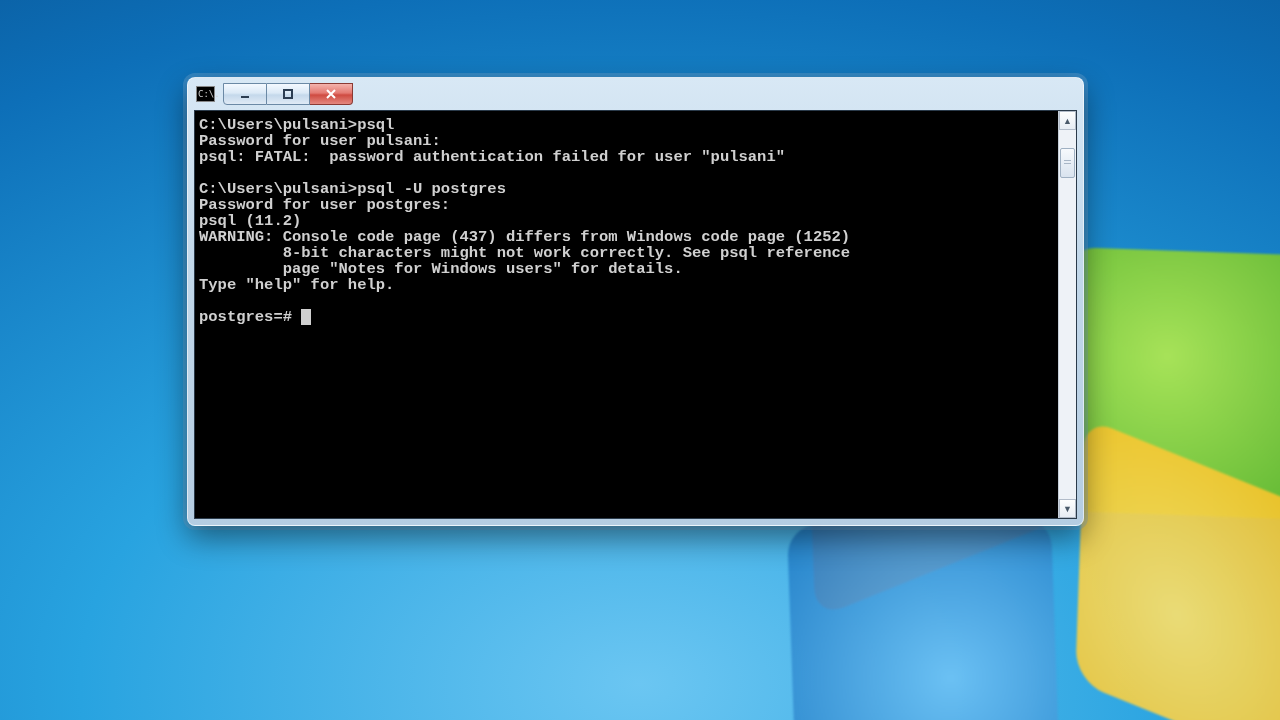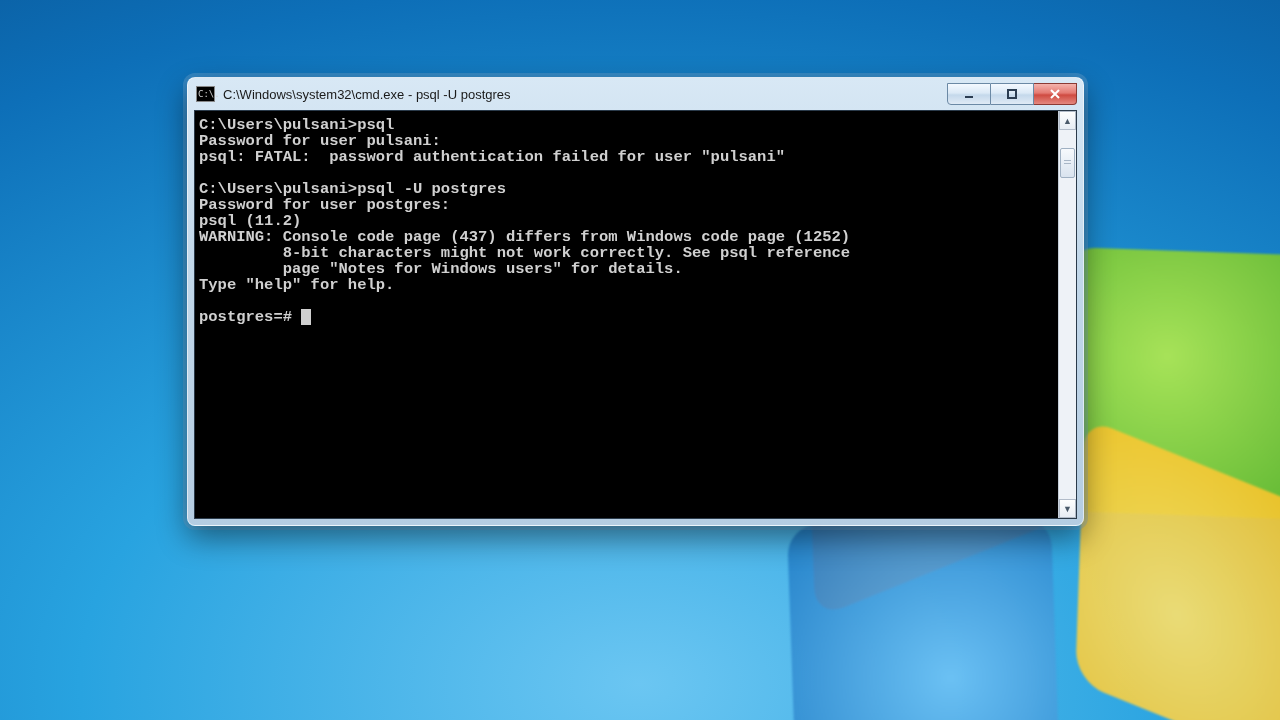--- a/index.html
+++ b/index.html
@@ -108,21 +108,20 @@
 <div class="logo">
   <div class="leaf red"></div>
     <div class="leaf green"></div>
   <div class="leaf blue"></div>
     <div class="leaf yellow"></div>
 </div>
 
 <div class="window">
   <div class="titlebar">
     <div class="icon-cmd">C:\.</div>
-    <div class="title">C:\Windows\system32\cmd.exe - psql  -U postgres</div>
     <div class="win-buttons">
       <div class="win-btn" title="Minimize">
         <svg width="12" height="12" viewBox="0 0 12 12">
             <rect x="2" y="8" width="8" height="2" fill="currentColor"></rect>
           </svg>
       </div>
       <div class="win-btn" title="Maximize">
         <svg width="12" height="12" viewBox="0 0 12 12">
             <rect x="2" y="2" width="8" height="8" fill="none" stroke="currentColor" stroke-width="2"></rect>
           </svg>

